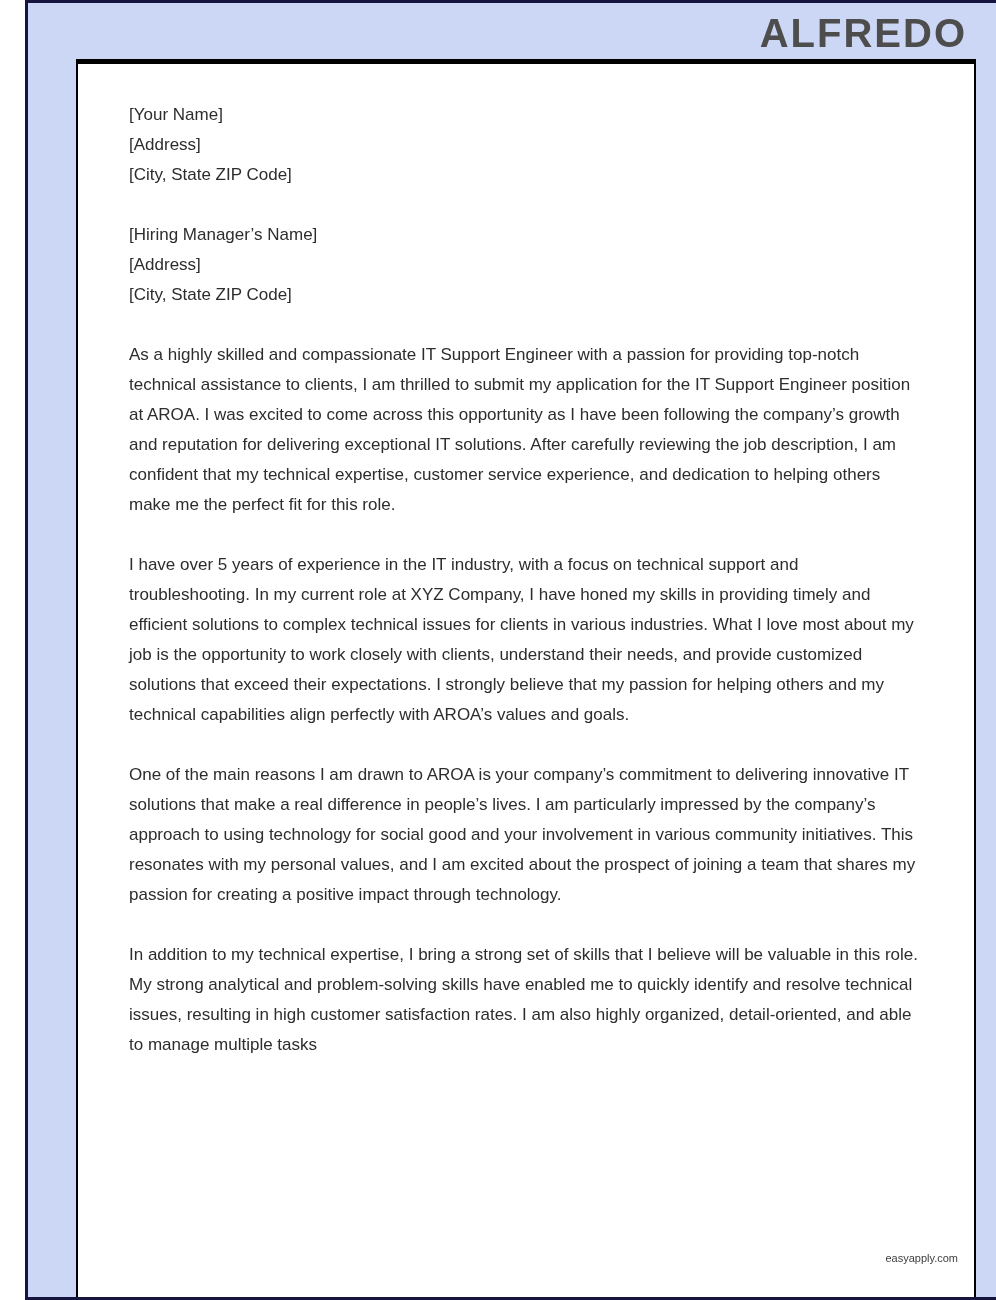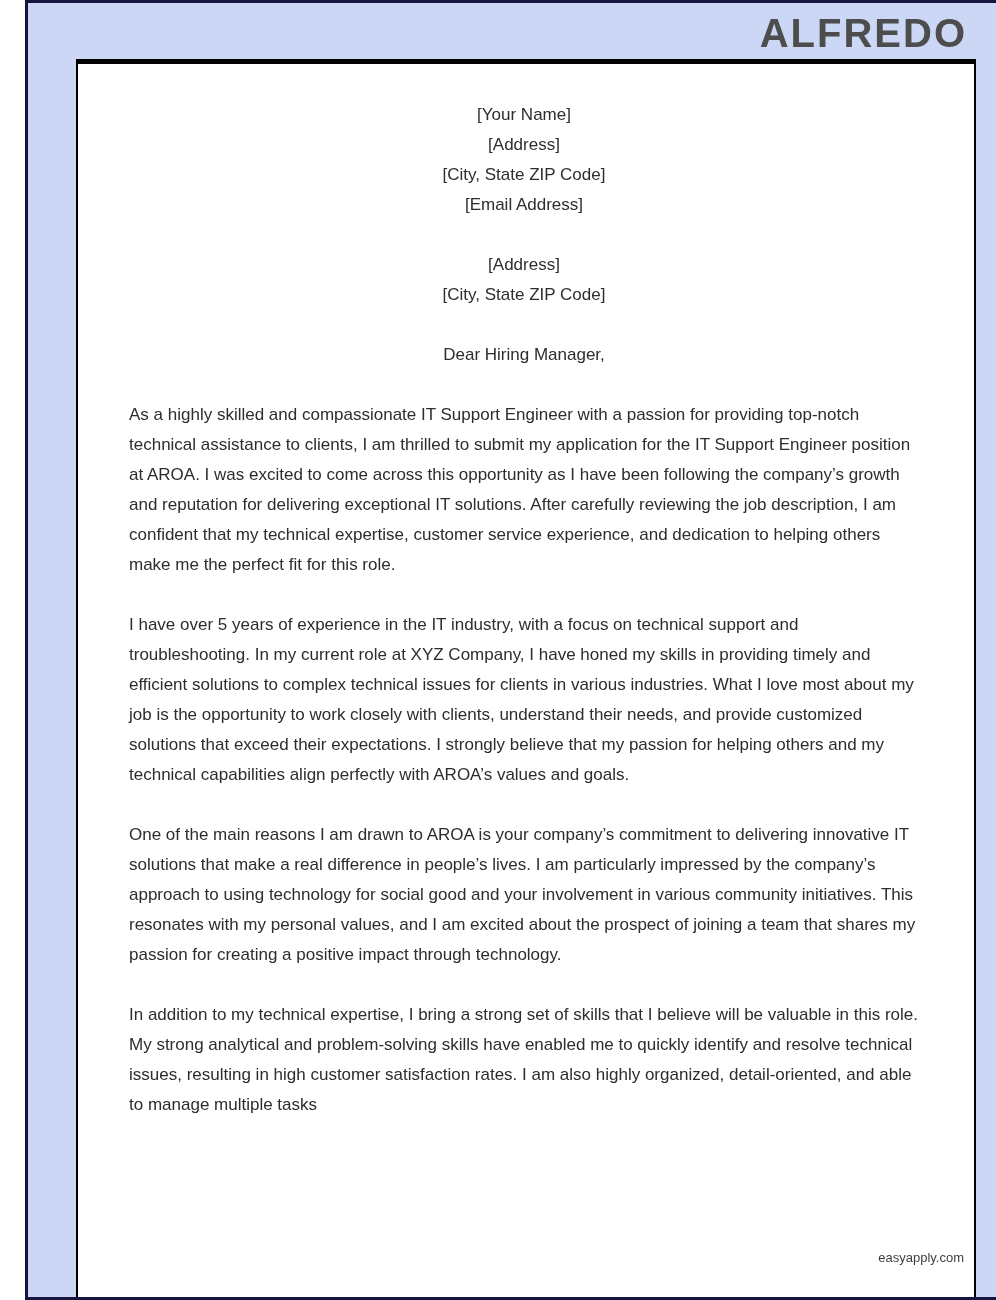--- a/index.html
+++ b/index.html
@@ -42,62 +42,60 @@
   }
   .page-content {
     padding: 36px 55px 0 51px;
     color: #2d2d2d;
     font-size: 17px;
     line-height: 30px;
   }
   .block {
     margin: 0 0 30px 0;
     max-width: 792px;
-    text-align: center;
   }
   .line {
     line-height: 30px;
     white-space: nowrap;
   }
   .paragraph {
     margin: 0 0 30px 0;
     max-width: 792px;
   }
   .watermark {
     position: absolute;
     top: 1247px;
-    right: 54px;
-    font-size: 13px;
+    right: 60px;
+    font-size: 11px;
     color: rgba(35, 35, 35, 0.88);
     line-height: 16px;
   }
 </style>
 </head>
 <body>
 
 <div class="canvas">
 
   <div class="brand-logo">ALFREDO</div>
 
   <div class="page">
     <div class="page-content">
 
       <div class="block">
         <div class="line">[Your Name]</div>
         <div class="line">[Address]</div>
         <div class="line">[City, State ZIP Code]</div>
-        <div class="line">[Email Address]</div>
       </div>
 
       <div class="block">
+        <div class="line">[Hiring Manager’s Name]</div>
         <div class="line">[Address]</div>
         <div class="line">[City, State ZIP Code]</div>
       </div>
 
-      <div class="block">Dear Hiring Manager,</div>
 
       <div class="paragraph">As a highly skilled and compassionate IT Support Engineer with a passion for providing top-notch technical assistance to clients, I am thrilled to submit my application for the IT Support Engineer position at AROA. I was excited to come across this opportunity as I have been following the company’s growth and reputation for delivering exceptional IT solutions. After carefully reviewing the job description, I am confident that my technical expertise, customer service experience, and dedication to helping others make me the perfect fit for this role.</div>
       <div class="paragraph">I have over 5 years of experience in the IT industry, with a focus on technical support and troubleshooting. In my current role at XYZ Company, I have honed my skills in providing timely and efficient solutions to complex technical issues for clients in various industries. What I love most about my job is the opportunity to work closely with clients, understand their needs, and provide customized solutions that exceed their expectations. I strongly believe that my passion for helping others and my technical capabilities align perfectly with AROA’s values and goals.</div>
       <div class="paragraph">One of the main reasons I am drawn to AROA is your company’s commitment to delivering innovative IT solutions that make a real difference in people’s lives. I am particularly impressed by the company’s approach to using technology for social good and your involvement in various community initiatives. This resonates with my personal values, and I am excited about the prospect of joining a team that shares my passion for creating a positive impact through technology.</div>
       <div class="paragraph">In addition to my technical expertise, I bring a strong set of skills that I believe will be valuable in this role. My strong analytical and problem-solving skills have enabled me to quickly identify and resolve technical issues, resulting in high customer satisfaction rates. I am also highly organized, detail-oriented, and able to manage multiple tasks</div>
 
     </div>
   </div>
 
   <div class="watermark">easyapply.com</div>

